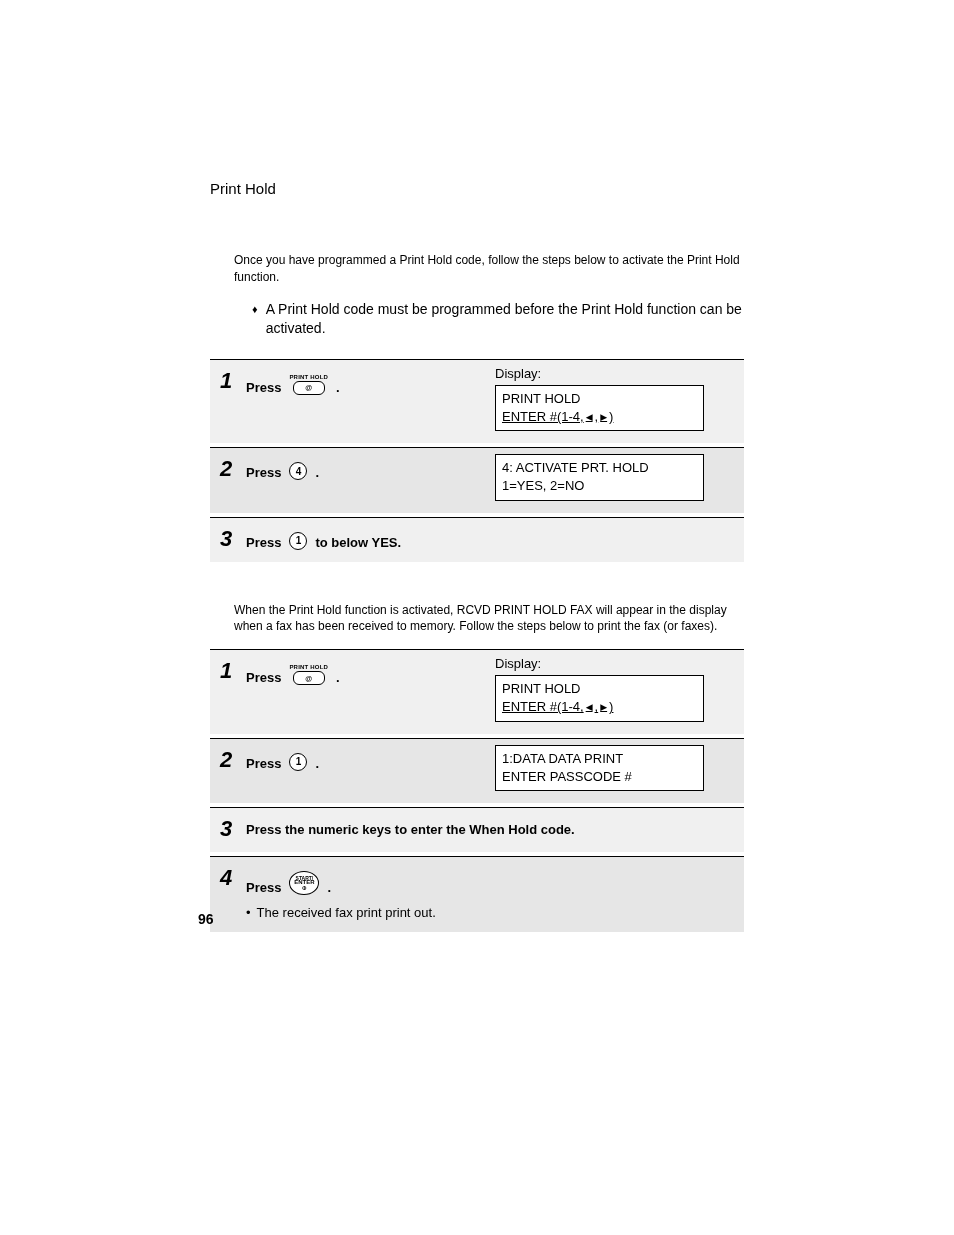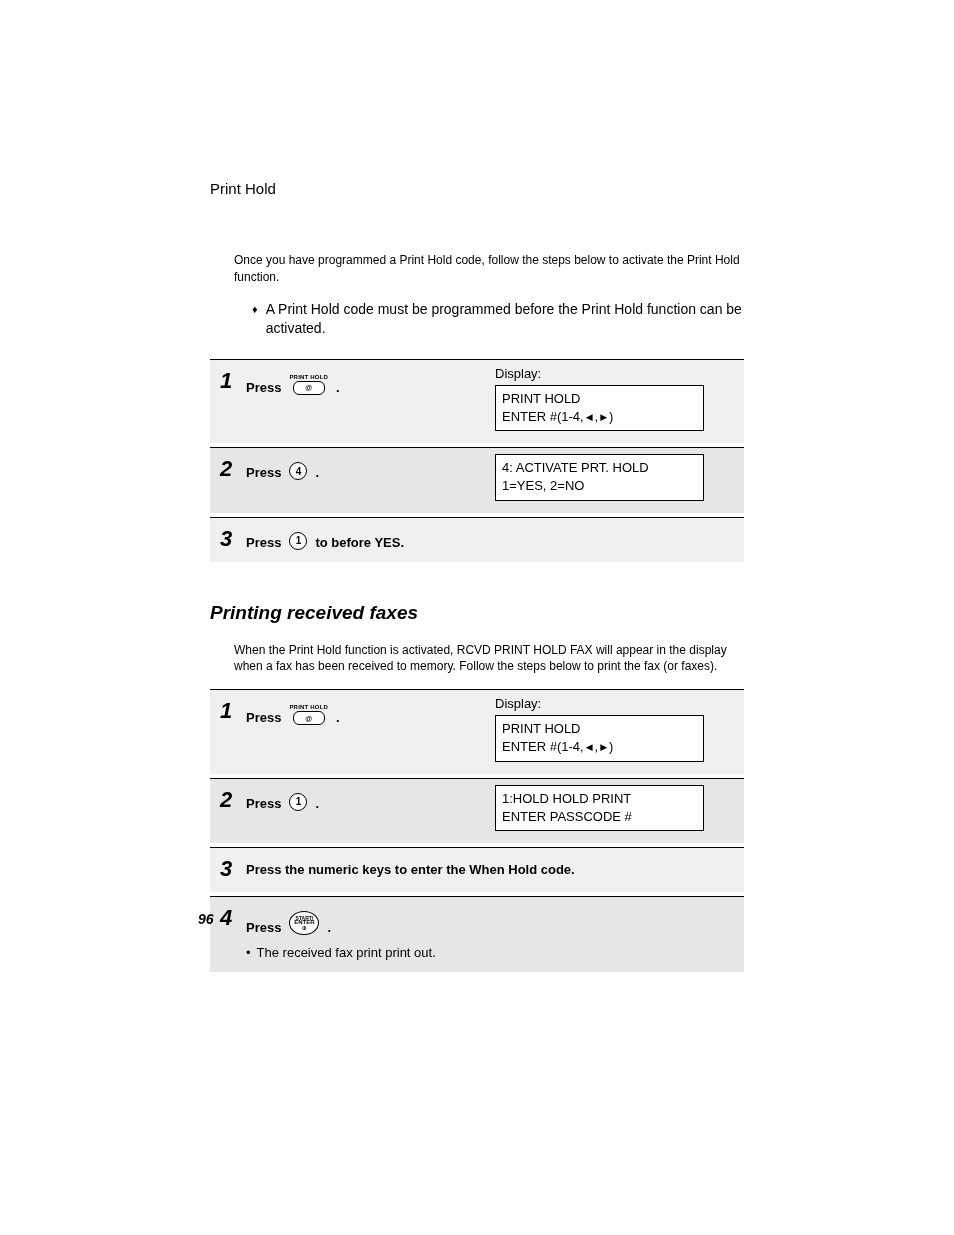--- a/index.html
+++ b/index.html
@@ -99,20 +99,21 @@
     background: #fff;
     padding: 4px 6px;
     font-size: 13px;
     line-height: 1.4;
     width: 195px;
   }
   .display-line {
     display: flex;
     align-items: center;
     gap: 2px;
+    text-decoration: underline;
   }
   .key-circle {
     display: inline-flex;
     align-items: center;
     justify-content: center;
     width: 16px;
     height: 16px;
     border: 1.2px solid #000;
     border-radius: 50%;
     font-size: 10px;
@@ -160,21 +161,20 @@
   .arrow-tri {
     font-size: 9px;
     line-height: 1;
   }
   .page-num {
     position: absolute;
     bottom: 180px;
     left: 198px;
     font-size: 14px;
     font-weight: bold;
-    font-style: italic;
   }
 </style>
 </head>
 <body>
 
 <div class="page">
 
   <div class="running-header">Print Hold</div>
 
   <div class="intro-text">Once you have programmed a Print Hold code, follow the steps below to activate the Print Hold function.</div>
@@ -231,29 +231,28 @@
     </div>
   </div>
 
   <div class="step-block">
     <div class="step-row">
       <div class="step-col-left" style="width:auto;">
         <span class="step-num">3</span>
         <span class="step-instr">
           <span>Press</span>
           <span class="key-circle">1</span>
-          <span>to before YES.</span>
+          <span>to below YES.</span>
         </span>
       </div>
     </div>
   </div>
 
   <div style="height:36px;"></div>
 
-  <div class="section-heading">Printing received faxes</div>
   <div class="intro-text">When the Print Hold function is activated, RCVD PRINT HOLD FAX will appear in the display when a fax has been received to memory. Follow the steps below to print the fax (or faxes).</div>
 
   <div class="step-block">
     <div class="step-row">
       <div class="step-col-left">
         <span class="step-num">1</span>
         <span class="step-instr">
           <span>Press</span>
           <span class="print-hold-btn">
             <span class="lbl">PRINT HOLD</span>
@@ -283,21 +282,21 @@
       <div class="step-col-left">
         <span class="step-num">2</span>
         <span class="step-instr">
           <span>Press</span>
           <span class="key-circle">1</span>
           <span>.</span>
         </span>
       </div>
       <div class="step-col-right">
         <div class="display-box">
-          <div>1:HOLD HOLD PRINT</div>
+          <div>1:DATA DATA PRINT</div>
           <div>ENTER PASSCODE #</div>
         </div>
       </div>
     </div>
   </div>
 
   <div class="step-block">
     <div class="step-row">
       <div class="step-col-left" style="width:auto;">
         <span class="step-num">3</span>

